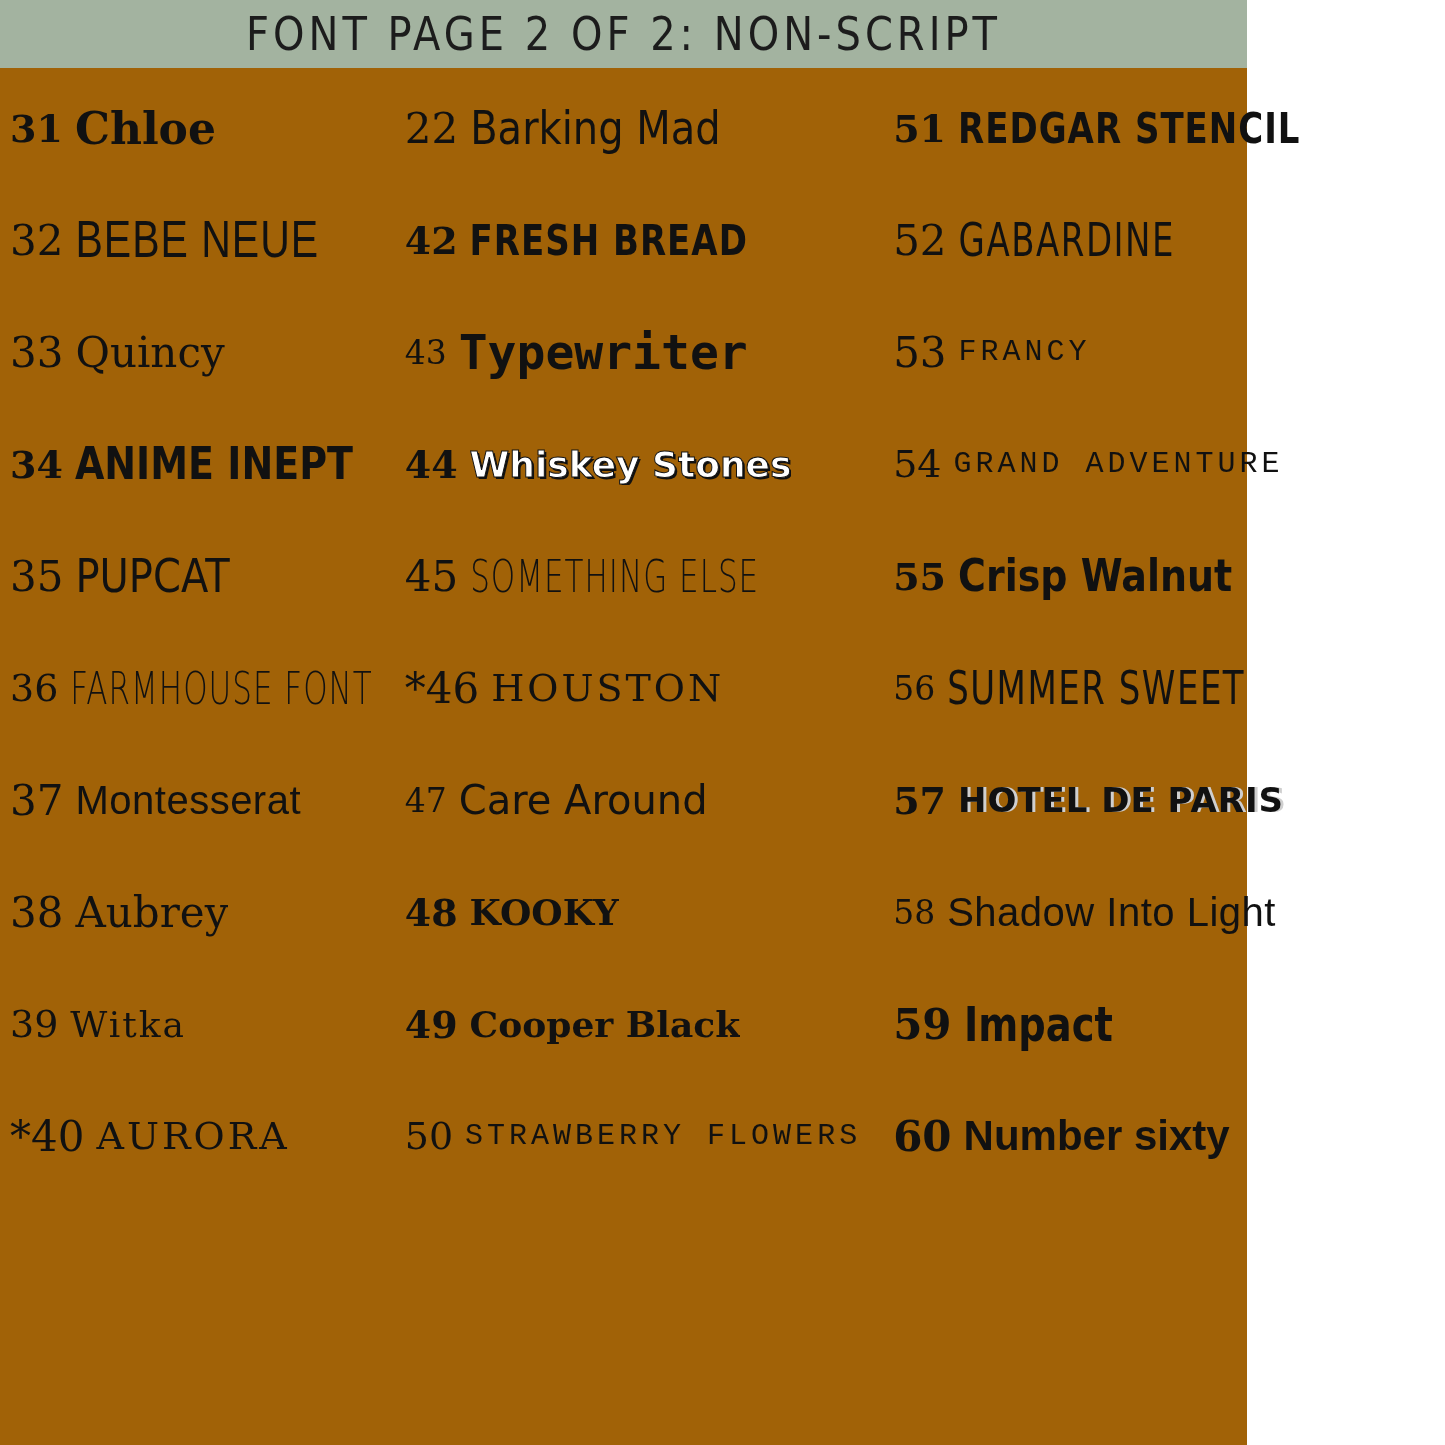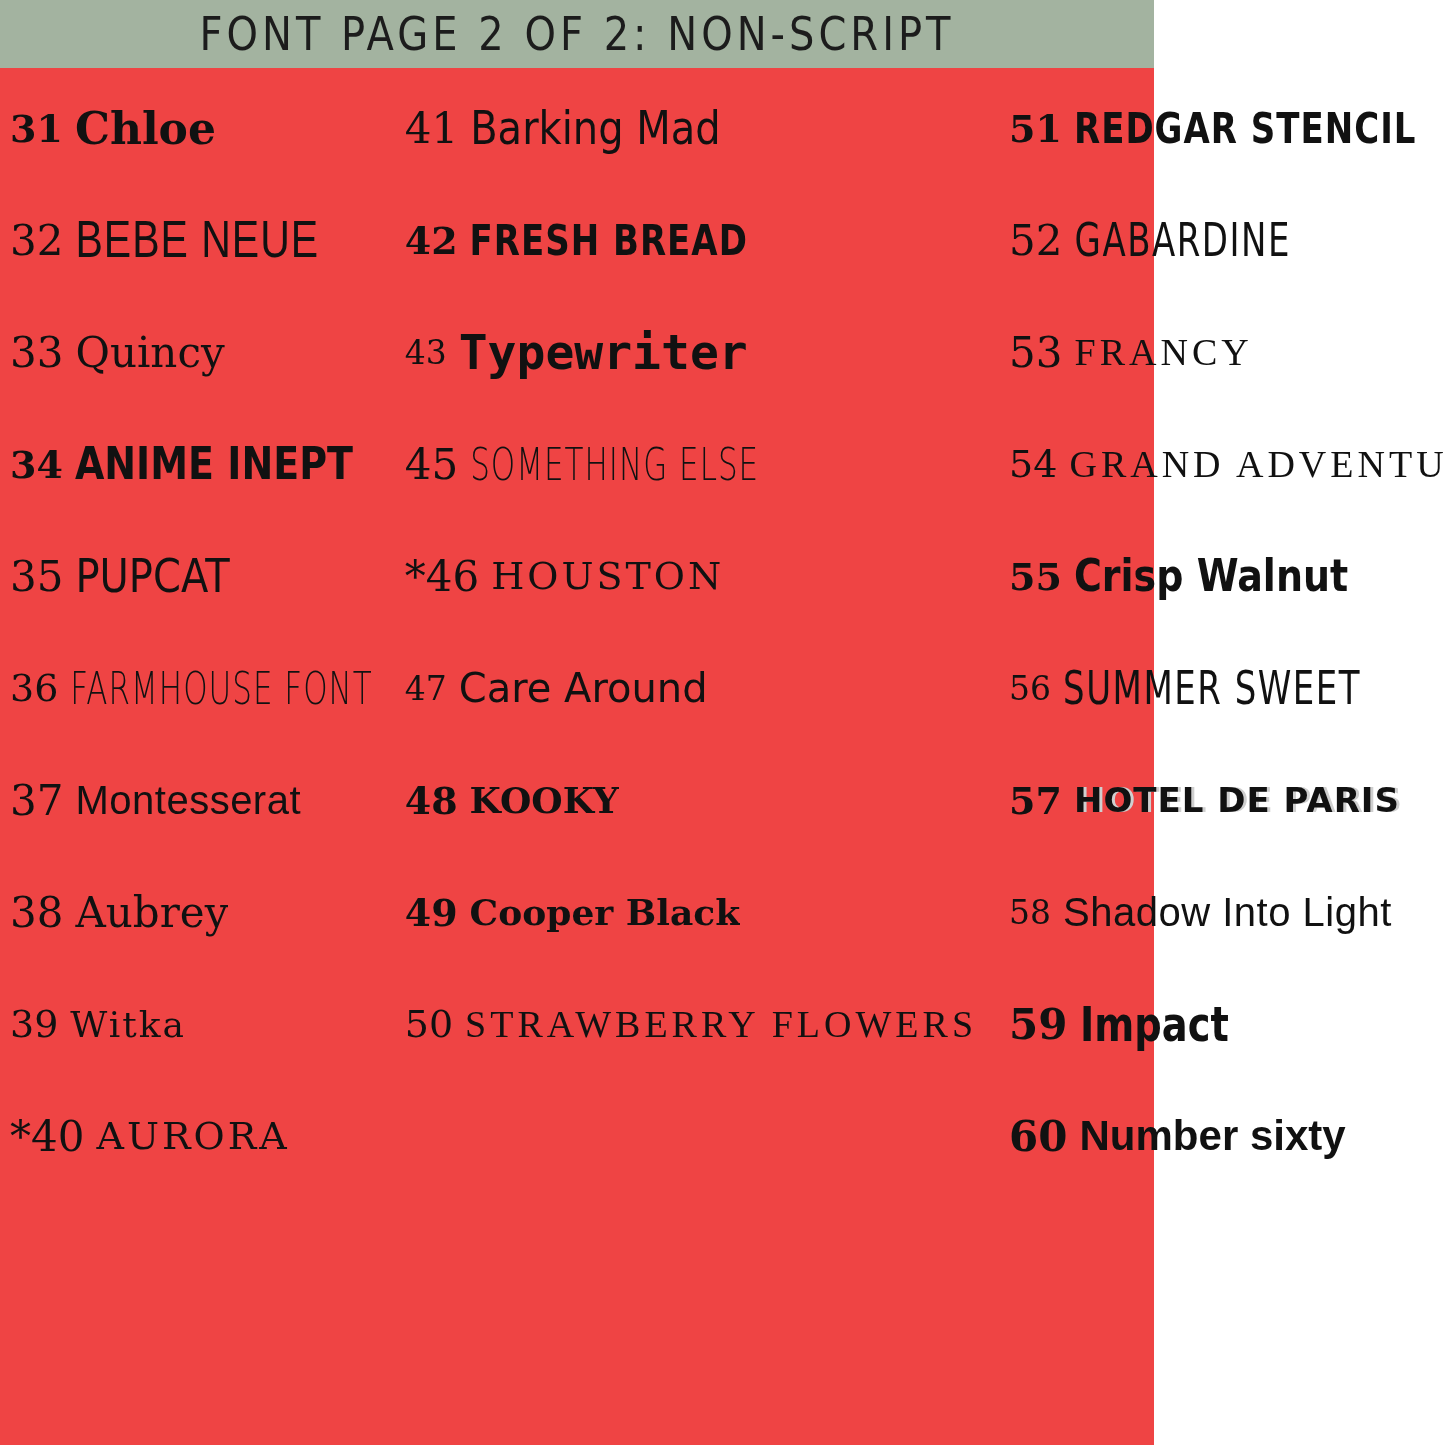--- a/index.html
+++ b/index.html
@@ -8,23 +8,23 @@
   }
   body {
     width: 1445px;
     height: 1445px;
     background: #ffffff;
     font-family: "Liberation Sans", sans-serif;
     overflow: hidden;
   }
   #page {
     position: relative;
-    width: 1154px;
+    width: 1247px;
     height: 1445px;
-    background: #ef4444;
+    background: #a16207;
     box-sizing: border-box;
     display: flex;
     flex-direction: column;
   }
 
   
   .header-band {
     background: #a3b3a0;
     height: 68px;
     display: flex;
@@ -95,21 +95,21 @@
   .s-serif        { font-family: "DejaVu Serif", serif; font-size: 42px; }
   .s-thin-cond    { font-family: "Liberation Sans Narrow", "Liberation Sans", sans-serif; font-size: 41px; letter-spacing: 1px; transform: scaleY(1.25); }
   .s-sans-lt      { font-family: "Liberation Sans", sans-serif; font-size: 40px; font-weight: 300; letter-spacing: 0.5px; }
   .s-sans-bold    { font-family: "Liberation Sans", sans-serif; font-size: 42px; font-weight: bold; }
   .s-dejavu       { font-family: "DejaVu Sans", sans-serif; font-size: 40px; }
   .s-mono         { font-family: "DejaVu Sans Mono", monospace; font-size: 48px; font-weight: bold; }
   .s-hand         { font-family: "DejaVu Sans", sans-serif; font-size: 40px; transform: scaleY(1.15); }
   .s-hand-bold    { font-family: "DejaVu Sans", sans-serif; font-size: 38px; font-weight: bold; transform: scaleY(1.15); }
   .s-tall-caps    { font-family: "DejaVu Sans", sans-serif; font-size: 34px; letter-spacing: 1.5px; transform: scaleY(1.35); }
   .s-tall-thin    { font-family: "DejaVu Sans", sans-serif; font-size: 31px; letter-spacing: 1px; transform: scaleY(1.45); font-weight: 300; }
-  .s-wide-caps    { font-family: Liberation Serif, serif; font-size: 38px; letter-spacing: 4px; }
+  .s-wide-caps    { font-family: Liberation Mono, monospace; font-size: 30px; letter-spacing: 4px; }
   .s-stencil      { font-family: "DejaVu Sans", sans-serif; font-size: 34px; font-weight: bold; letter-spacing: 1px; transform: scaleY(1.25); }
   .s-outline      { font-family: "DejaVu Sans", sans-serif; font-size: 36px; font-weight: bold; -webkit-text-stroke: 1px #111; color: #fff; text-shadow: 2px 2px 0 #111; }
   .s-shadow       { font-family: "DejaVu Sans", sans-serif; font-size: 34px; font-weight: bold; letter-spacing: 1px; text-shadow: 3px 0 0 #cfcfcf; }
   .s-fat          { font-family: "DejaVu Serif", serif; font-size: 36px; font-weight: bold; }
   .s-impact       { font-family: "DejaVu Sans", sans-serif; font-size: 48px; font-weight: bold; transform: scaleX(0.8); transform-origin: left center; }
   .s-script-caps  { font-family: "DejaVu Serif", serif; font-size: 36px; letter-spacing: 2px; }
   .s-deco-caps    { font-family: "DejaVu Serif", serif; font-size: 38px; letter-spacing: 3px; text-align: center; }
 
   .n-lg  { font-size: 42px; }
   .n-md  { font-size: 38px; }
@@ -186,32 +186,36 @@
         <span class="sample s-script-caps">Witka</span>
       </div>
       <div class="font-row">
         <span class="num n-lg">*40</span>
         <span class="sample s-deco-caps">AURORA</span>
       </div>
     </div>
 
     <div class="col">
       <div class="font-row">
-        <span class="num n-lg">41</span>
+        <span class="num n-lg">22</span>
         <span class="sample s-hand">Barking Mad</span>
       </div>
       <div class="font-row">
         <span class="num n-md n-bold">42</span>
         <span class="sample s-stencil">FRESH BREAD</span>
       </div>
       <div class="font-row">
         <span class="num n-sm">43</span>
         <span class="sample s-mono">Typewriter</span>
       </div>
       <div class="font-row">
+        <span class="num n-md n-bold">44</span>
+        <span class="sample s-outline">Whiskey Stones</span>
+      </div>
+      <div class="font-row">
         <span class="num n-lg">45</span>
         <span class="sample s-tall-thin">SOMETHING ELSE</span>
       </div>
       <div class="font-row">
         <span class="num n-lg">*46</span>
         <span class="sample s-deco-caps">HOUSTON</span>
       </div>
       <div class="font-row">
         <span class="num n-sm">47</span>
         <span class="sample s-dejavu">Care Around</span>

